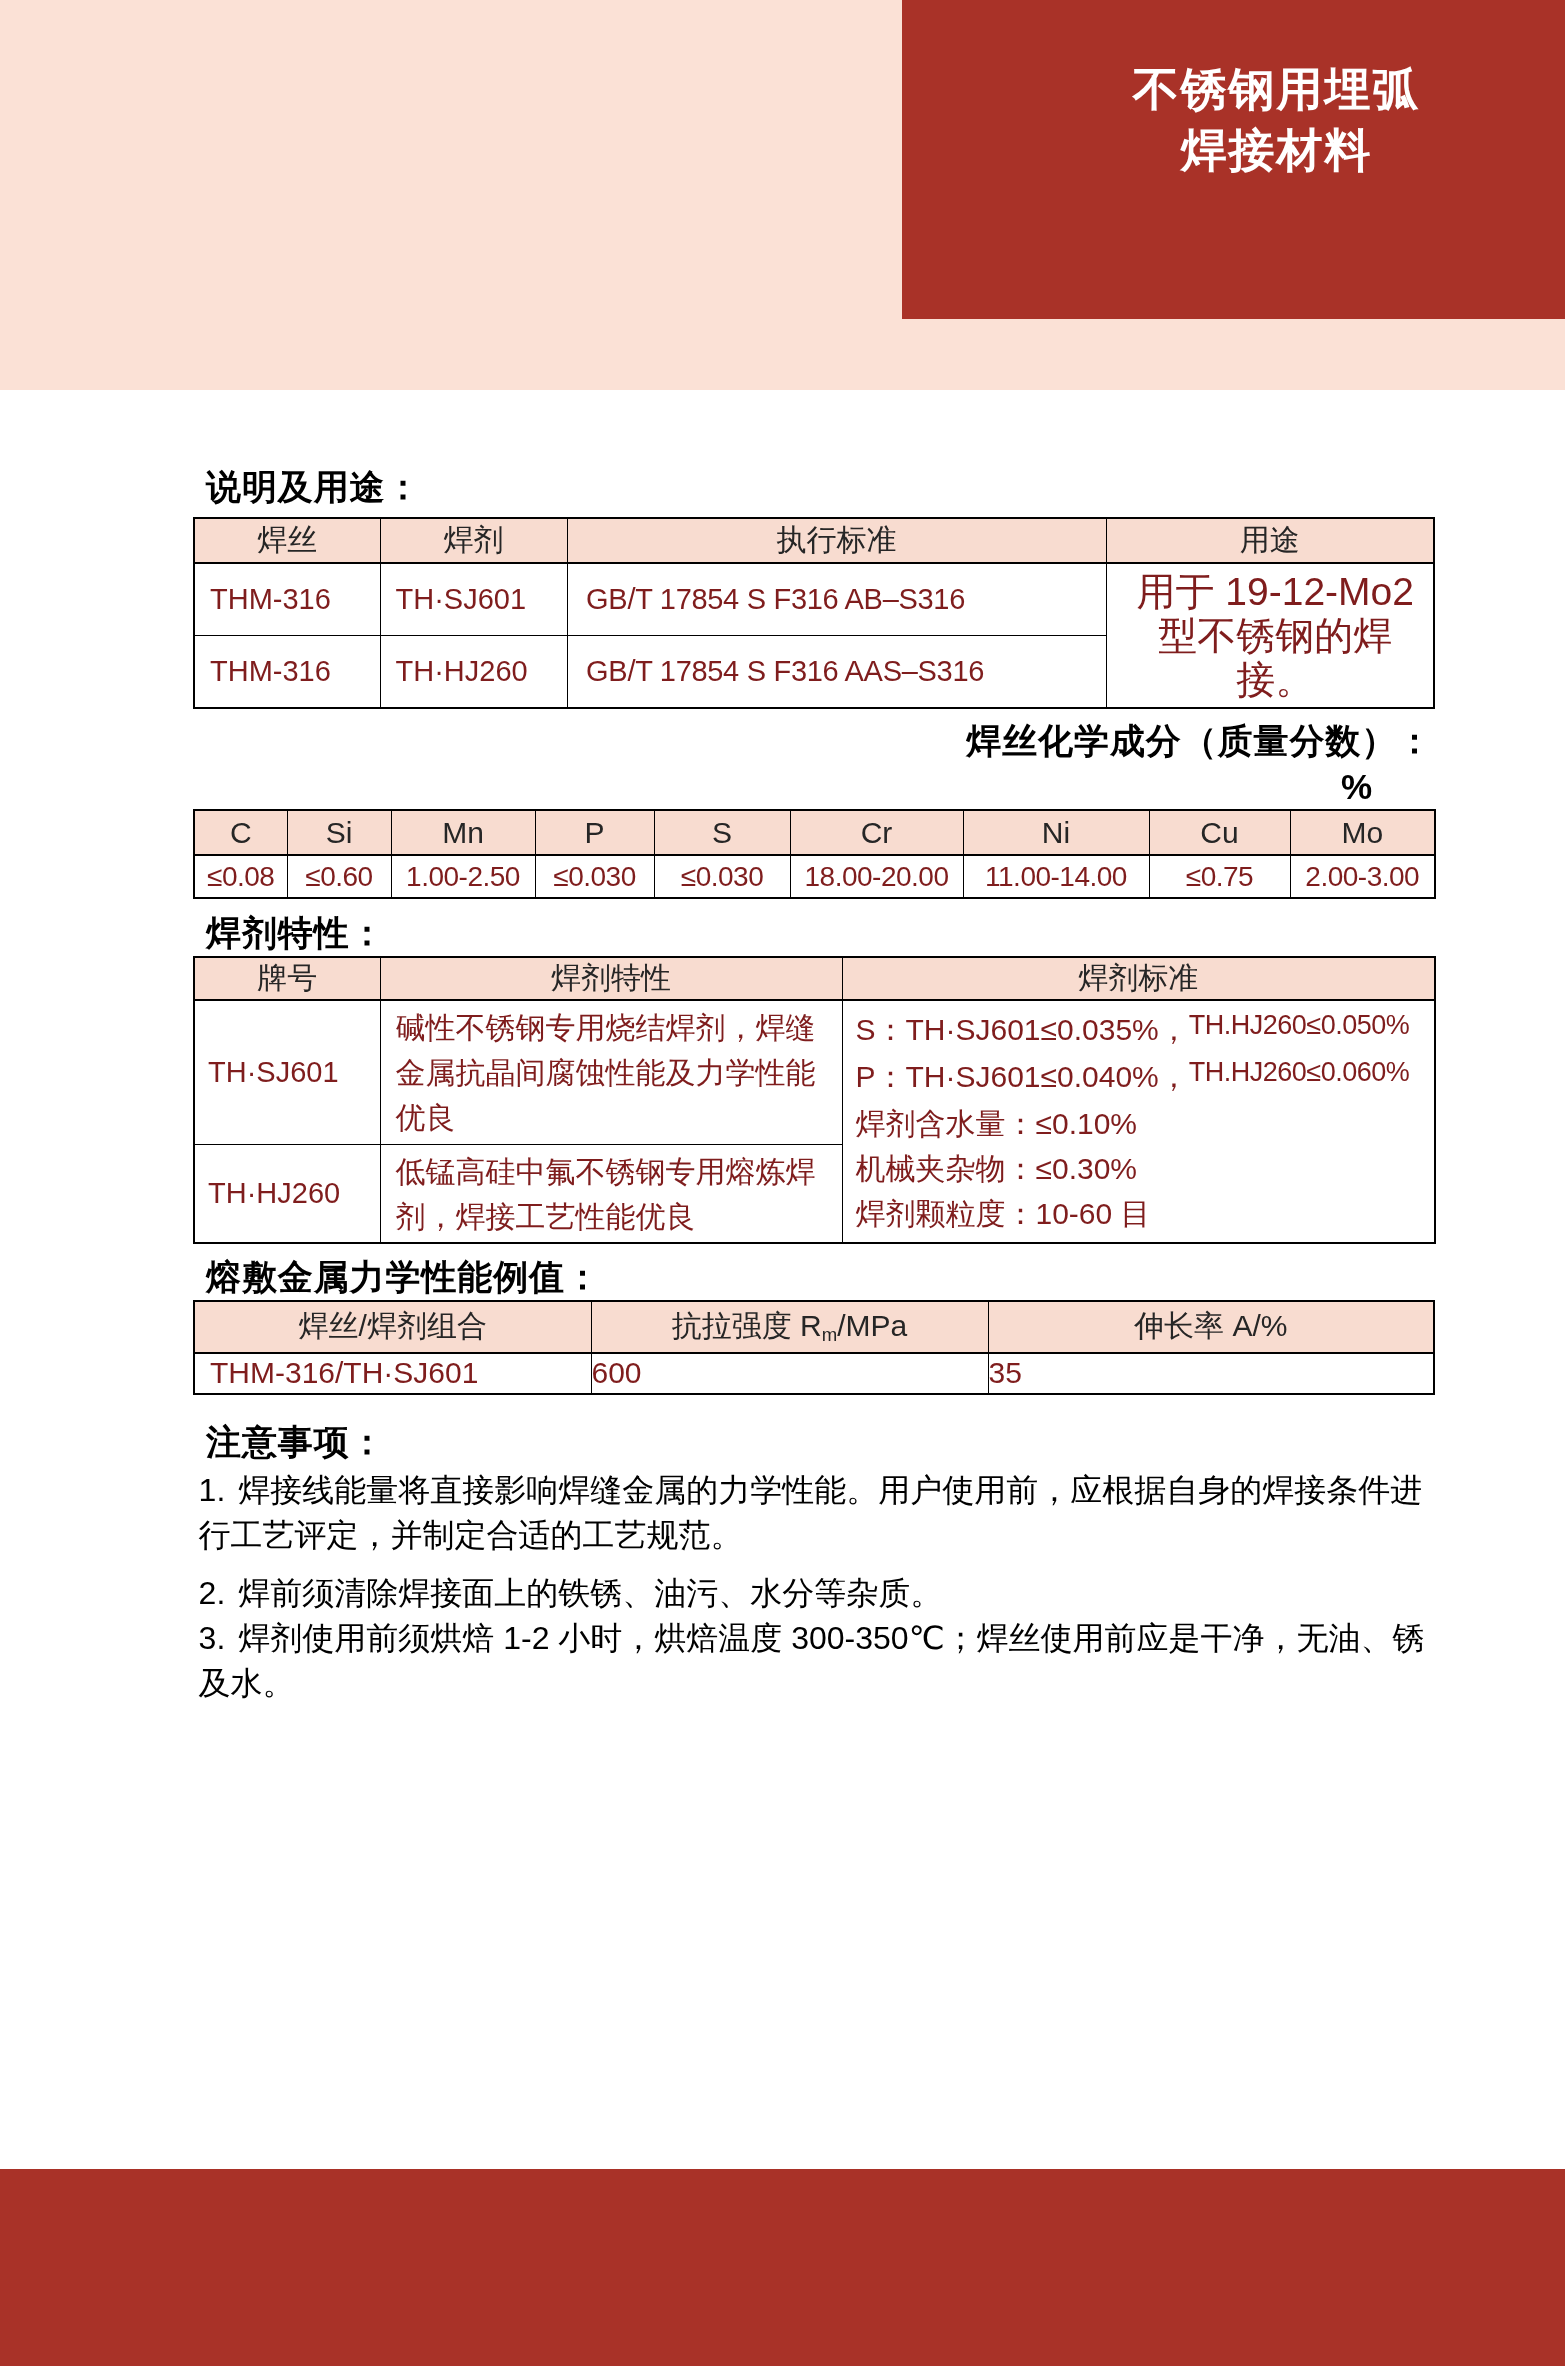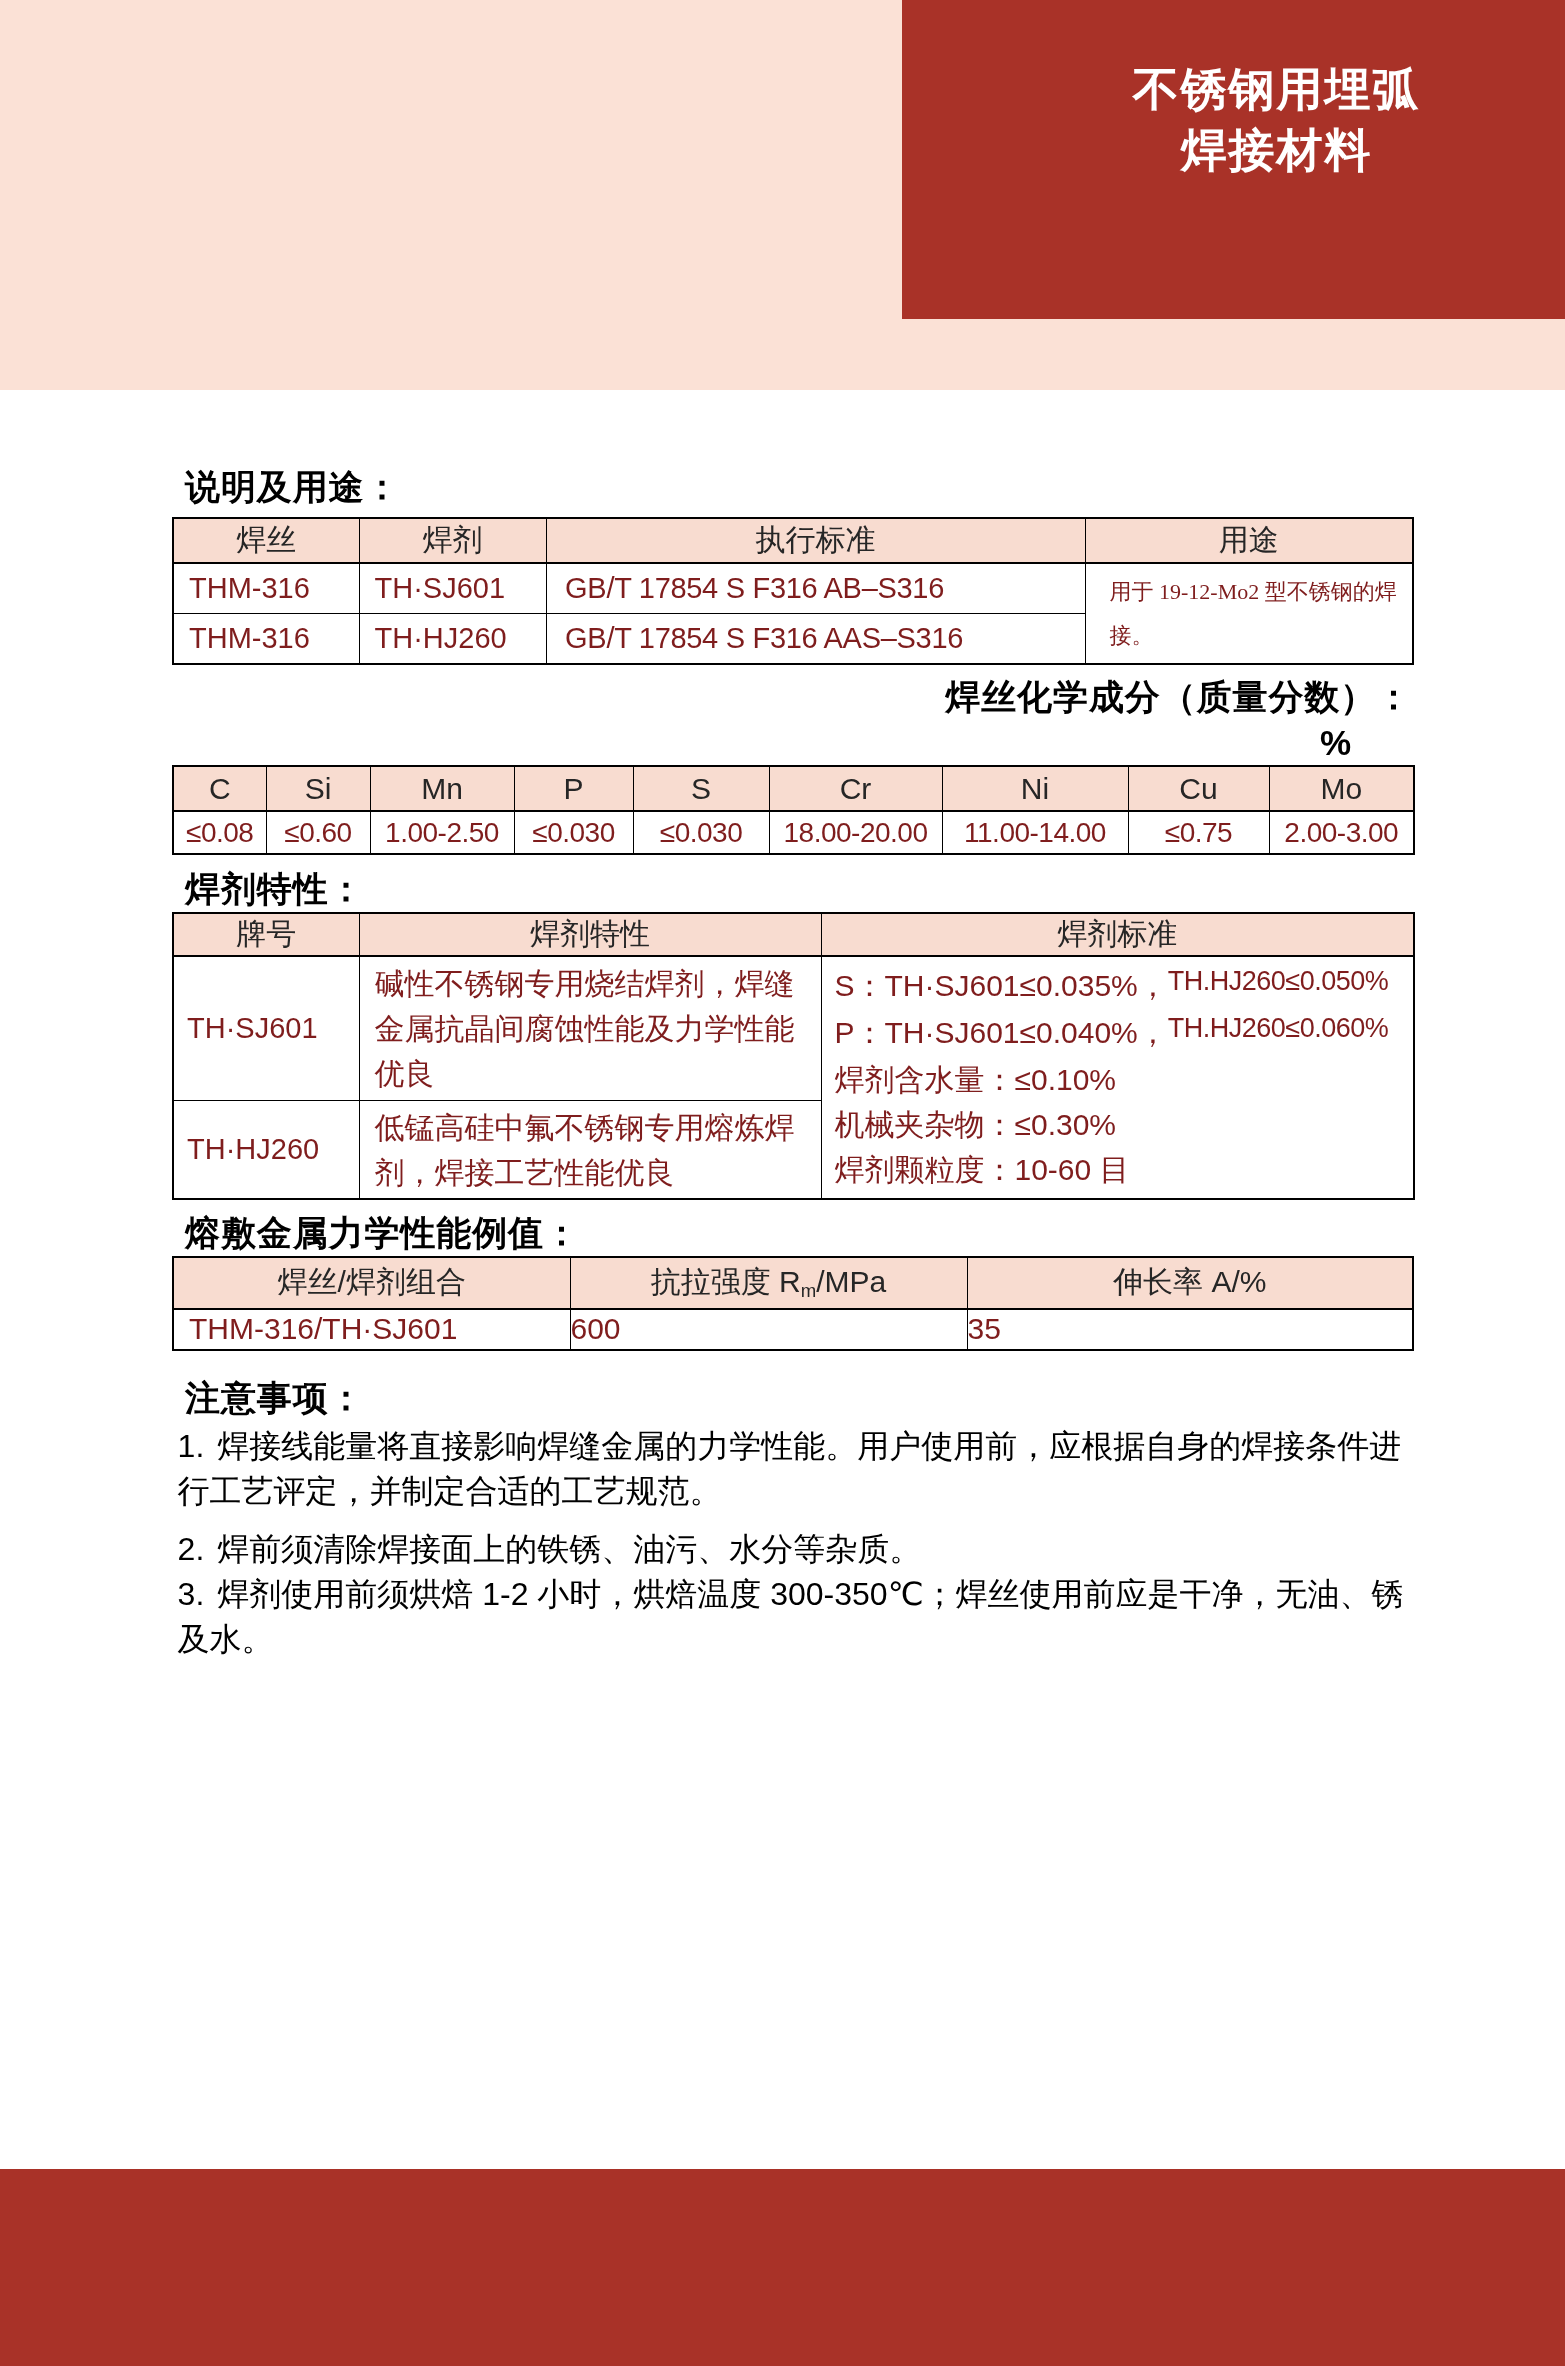--- a/index.html
+++ b/index.html
@@ -29,21 +29,21 @@
     padding-top:63px;padding-left:85px;
     text-align:center;
     color:#ffffff;font-weight:700;font-size:46px;line-height:61px;
     letter-spacing:1.9px;
   }
   .bottom-band{
     position:absolute;left:0;top:2169px;width:1566px;height:198px;
     background:var(--accent-red);
   }
   .content{
-    position:absolute;left:172px;top:464px;width:1240px;
+    position:absolute;left:193px;top:464px;width:1240px;
   }
   h2.sec{
     font-size:35px;font-weight:700;color:#000;line-height:46px;
     padding-left:13px;letter-spacing:0.9px;
   }
   .sec-row{
     display:flex;justify-content:space-between;align-items:flex-end;
   }
   .unit{
     font-size:35px;font-weight:700;color:#000;line-height:45px;
@@ -66,21 +66,21 @@
     text-align:center;
     font-size:30px;
   }
   
   #usage-table{margin-top:7px;}
   #usage-table thead th{height:45px;}
   #usage-table tbody td{height:42px;}
   #usage-table td.lft{text-align:left;padding-left:15px;}
   #usage-table td.std-col{text-align:left;padding-left:18.6px;letter-spacing:-0.3px;}
   #usage-table td.purpose{
-    text-align:left;padding:5.6px 13px 5.6px 24px;line-height:44px;font-size:22px;font-family:Liberation Serif, serif;
+    text-align:center;padding:5.6px 13px 5.6px 24px;line-height:44px;font-size:39px;
   }
   
   #chem-table{margin-top:0;}
   #chem-table thead th{height:45px;}
   #chem-table tbody td{height:43px;text-align:center;font-size:28px;letter-spacing:-0.5px;}
   .h-chem{margin-top:9.3px;flex-direction:column;}
   
   #flux-table{margin-top:0;}
   .h-flux{margin-top:11px;}
   #flux-table thead th{height:43px;}

